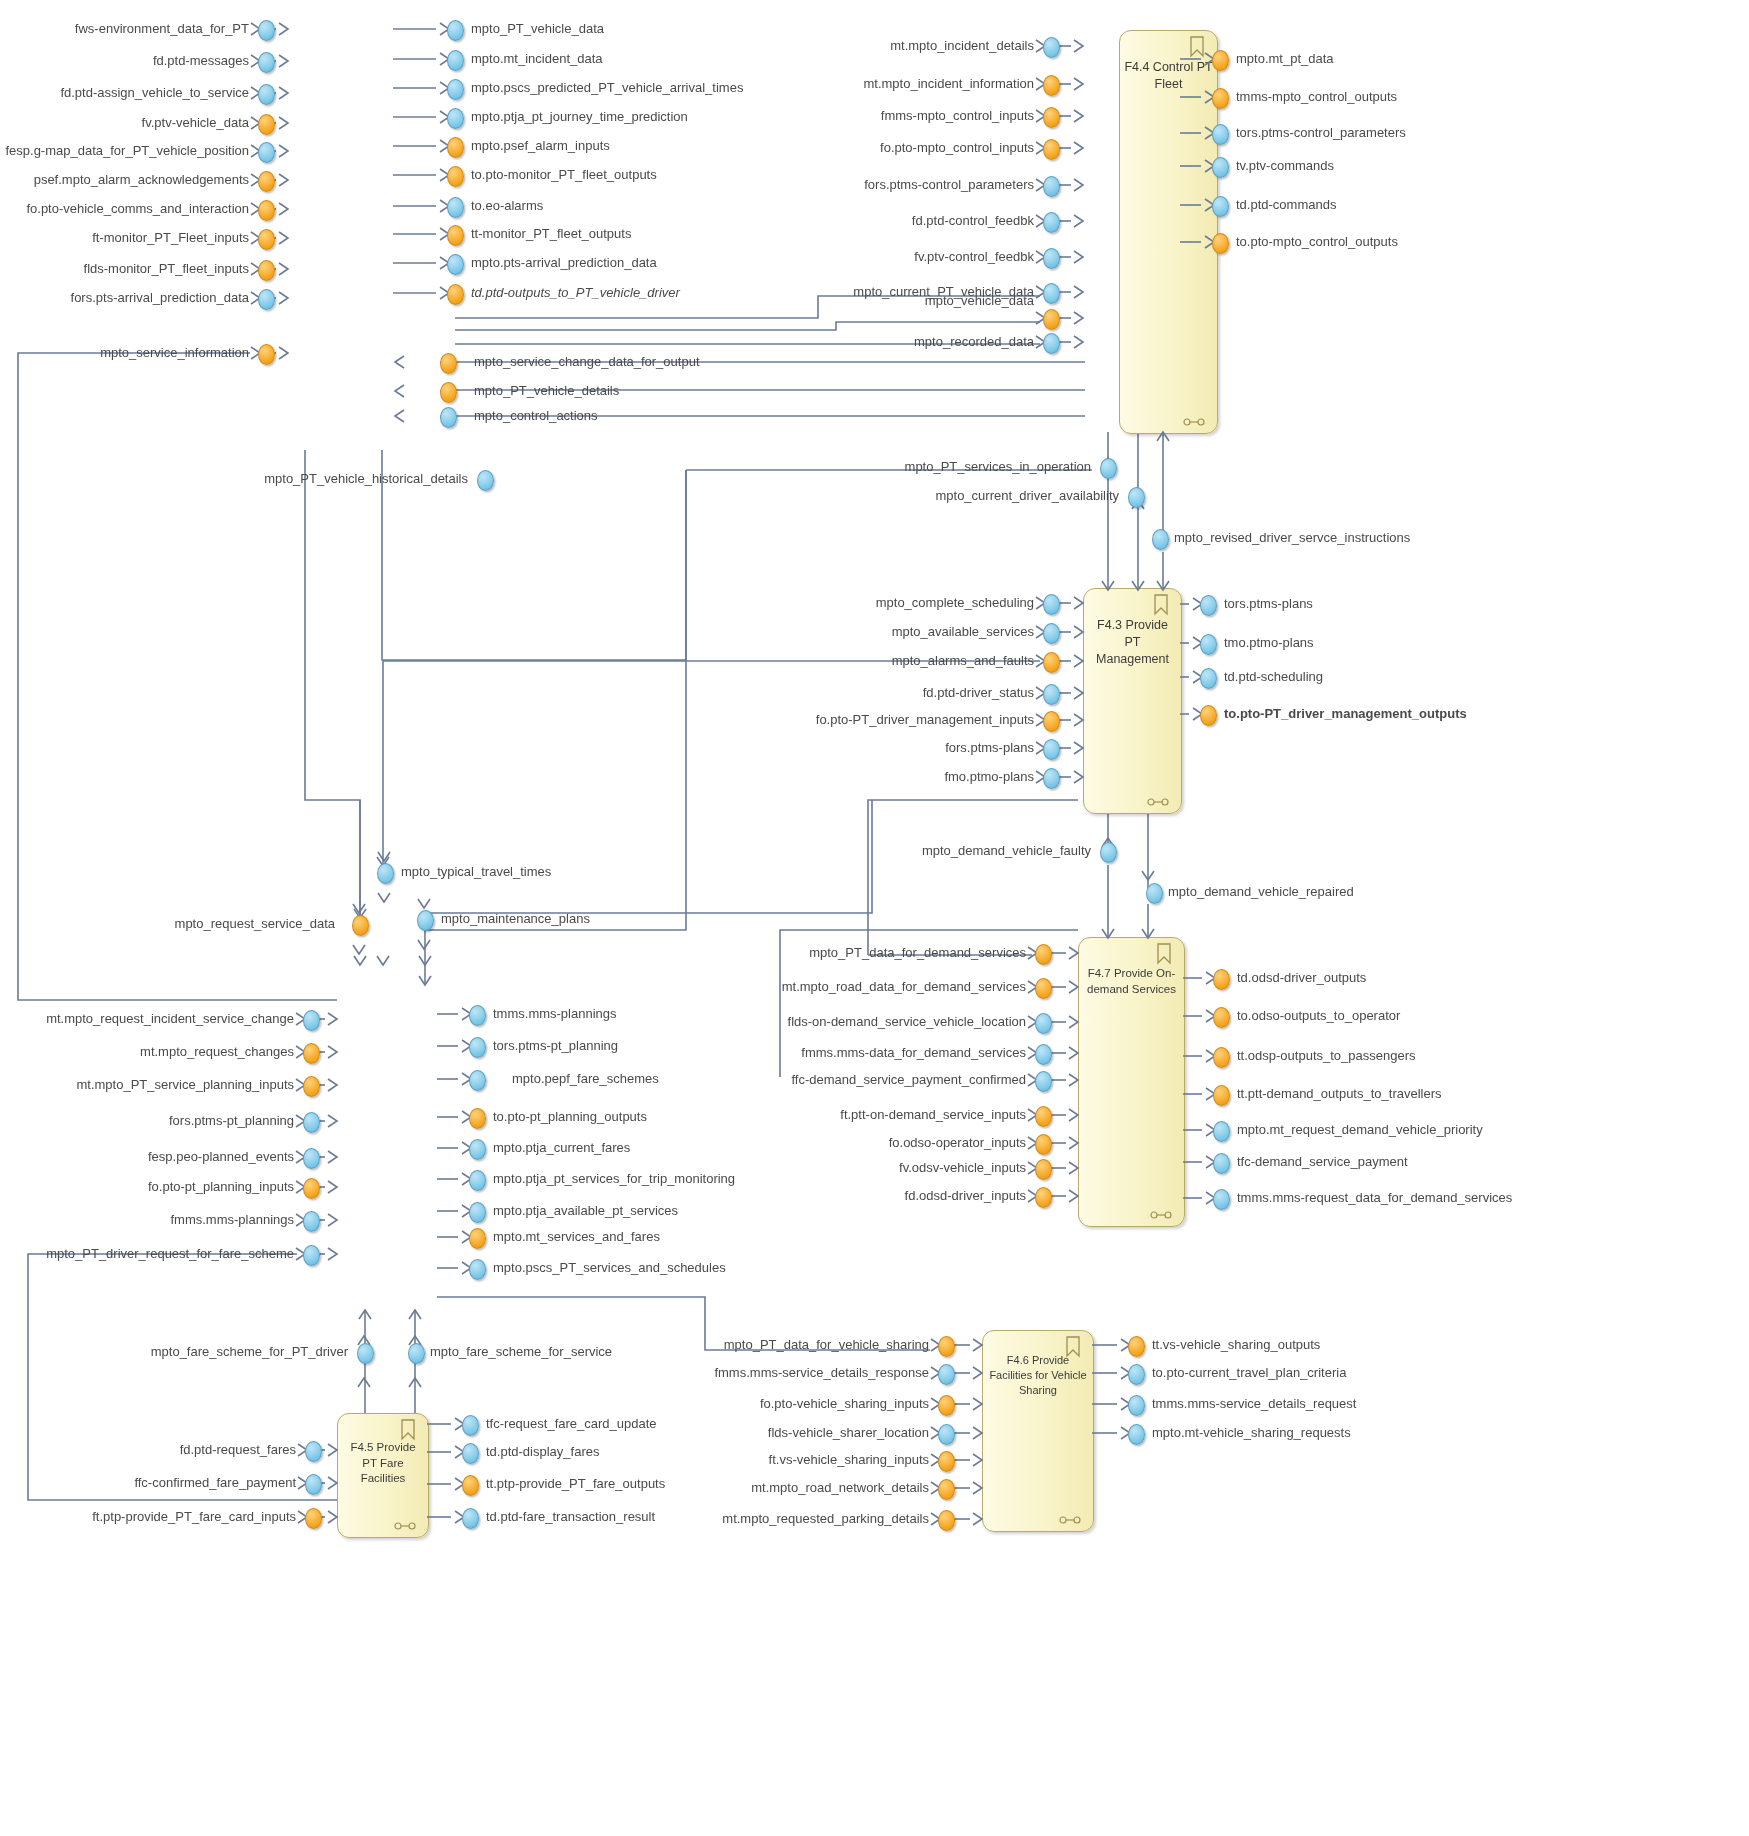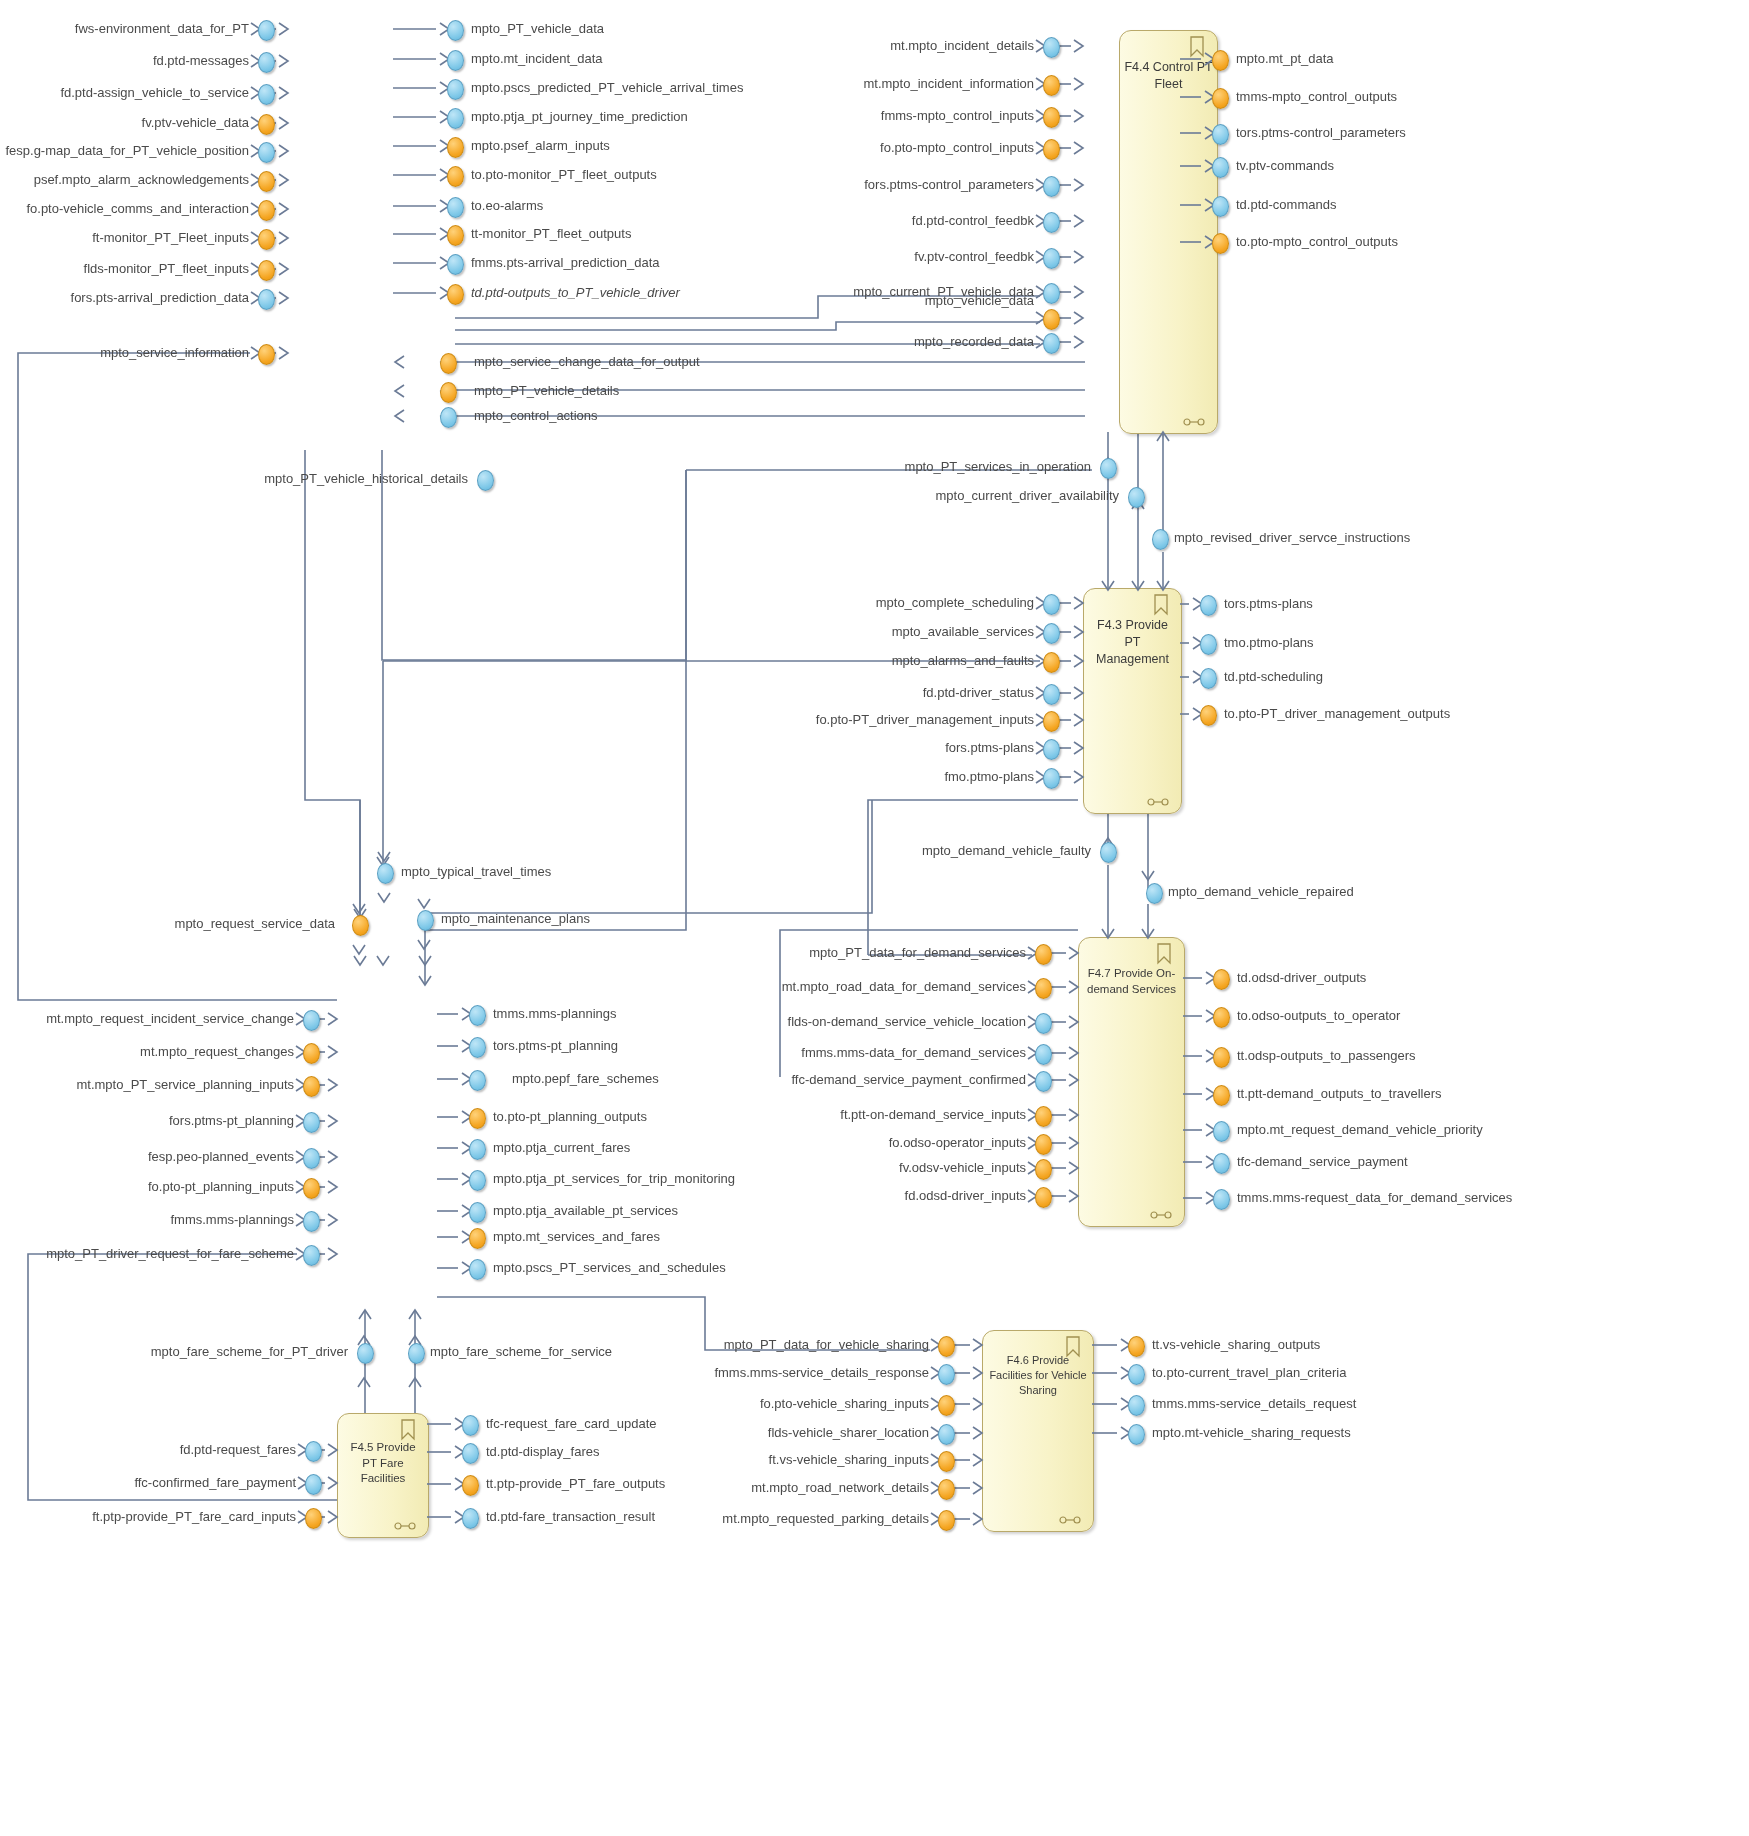--- a/index.html
+++ b/index.html
@@ -507,21 +507,21 @@
       <div class="lbl l" style="left: 471px; top: 110px;">mpto.ptja_pt_journey_time_prediction</div>
       <div class="port orange" style="left: 447px; top: 137px;"></div>
       <div class="lbl l" style="left: 471px; top: 139px;">mpto.psef_alarm_inputs</div>
       <div class="port orange" style="left: 447px; top: 166px;"></div>
       <div class="lbl l" style="left: 471px; top: 168px;">to.pto-monitor_PT_fleet_outputs</div>
       <div class="port blue" style="left: 447px; top: 197px;"></div>
       <div class="lbl l" style="left: 471px; top: 199px;">to.eo-alarms</div>
       <div class="port orange" style="left: 447px; top: 225px;"></div>
       <div class="lbl l" style="left: 471px; top: 227px;">tt-monitor_PT_fleet_outputs</div>
       <div class="port blue" style="left: 447px; top: 254px;"></div>
-      <div class="lbl l" style="left: 471px; top: 256px;">fmms.pts-arrival_prediction_data</div>
+      <div class="lbl l" style="left: 471px; top: 256px;">mpto.pts-arrival_prediction_data</div>
       <div class="port orange" style="left: 447px; top: 284px;"></div>
       <div class="lbl l" style="left: 471px; top: 286px; font-style: italic;">td.ptd-outputs_to_PT_vehicle_driver</div>
       <div class="port orange" style="left: 440px; top: 353px;"></div>
       <div class="lbl l" style="left: 474px; top: 355px;">mpto_service_change_data_for_output</div>
       <div class="port orange" style="left: 440px; top: 382px;"></div>
       <div class="lbl l" style="left: 474px; top: 384px;">mpto_PT_vehicle_details</div>
       <div class="port blue" style="left: 440px; top: 407px;"></div>
       <div class="lbl l" style="left: 474px; top: 409px;">mpto_control_actions</div>
       <div class="port blue" style="left: 1043px; top: 37px;"></div>
       <div class="lbl r" style="left: 614px; width: 420px; top: 39px;">mt.mpto_incident_details</div>
@@ -569,21 +569,21 @@
       <div class="lbl r" style="left: 614px; width: 420px; top: 741px;">fors.ptms-plans</div>
       <div class="port blue" style="left: 1043px; top: 768px;"></div>
       <div class="lbl r" style="left: 614px; width: 420px; top: 770px;">fmo.ptmo-plans</div>
       <div class="port blue" style="left: 1200px; top: 595px;"></div>
       <div class="lbl l" style="left: 1224px; top: 597px;">tors.ptms-plans</div>
       <div class="port blue" style="left: 1200px; top: 634px;"></div>
       <div class="lbl l" style="left: 1224px; top: 636px;">tmo.ptmo-plans</div>
       <div class="port blue" style="left: 1200px; top: 668px;"></div>
       <div class="lbl l" style="left: 1224px; top: 670px;">td.ptd-scheduling</div>
       <div class="port orange" style="left: 1200px; top: 705px;"></div>
-      <div class="lbl l" style="left: 1224px; top: 707px;">to.pto-PT_driver_management_outputs</div>
+      <div class="lbl l" style="left: 1224px; top: 707px; font-weight: bold;">to.pto-PT_driver_management_outputs</div>
       <div class="port blue" style="left: 303px; top: 1010px;"></div>
       <div class="lbl r" style="left: -126px; width: 420px; top: 1012px;">mt.mpto_request_incident_service_change</div>
       <div class="port orange" style="left: 303px; top: 1043px;"></div>
       <div class="lbl r" style="left: -126px; width: 420px; top: 1045px;">mt.mpto_request_changes</div>
       <div class="port orange" style="left: 303px; top: 1076px;"></div>
       <div class="lbl r" style="left: -126px; width: 420px; top: 1078px;">mt.mpto_PT_service_planning_inputs</div>
       <div class="port blue" style="left: 303px; top: 1112px;"></div>
       <div class="lbl r" style="left: -126px; width: 420px; top: 1114px;">fors.ptms-pt_planning</div>
       <div class="port blue" style="left: 303px; top: 1148px;"></div>
       <div class="lbl r" style="left: -126px; width: 420px; top: 1150px;">fesp.peo-planned_events</div>

